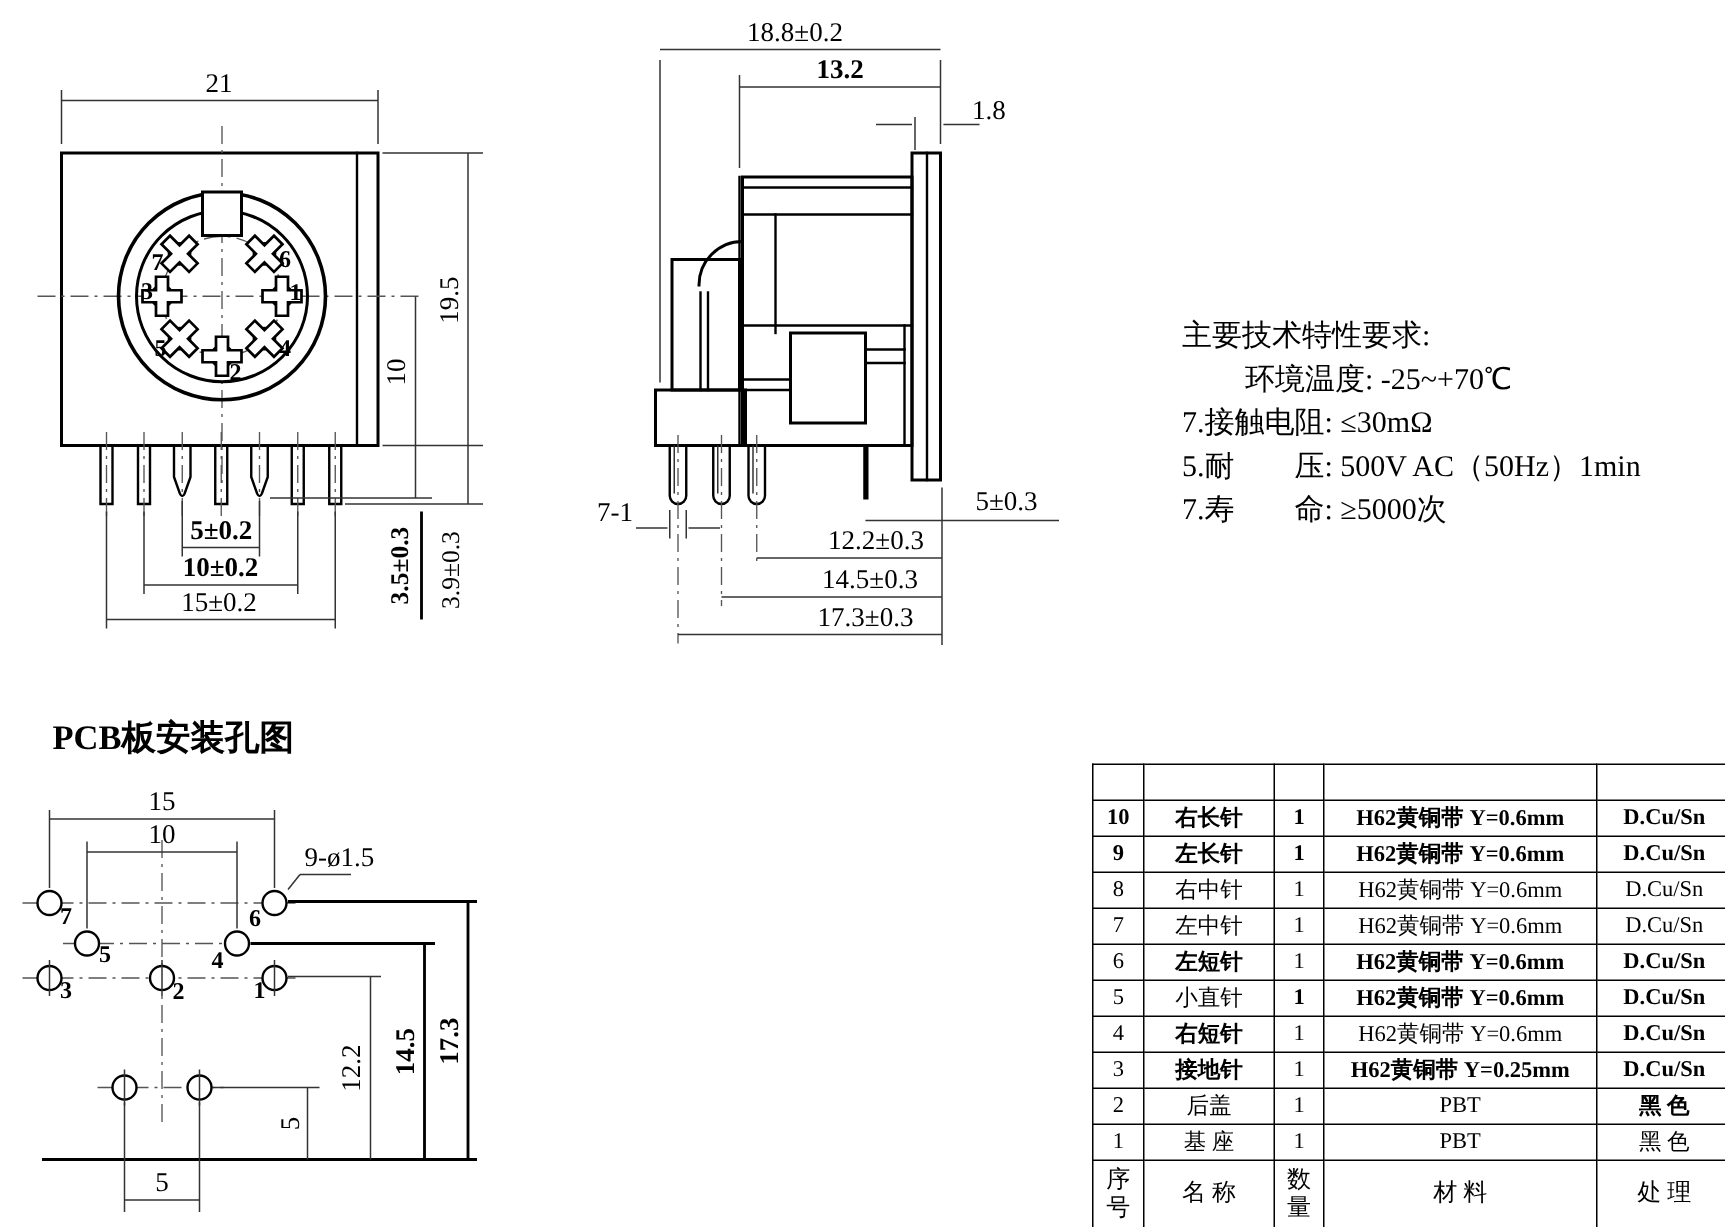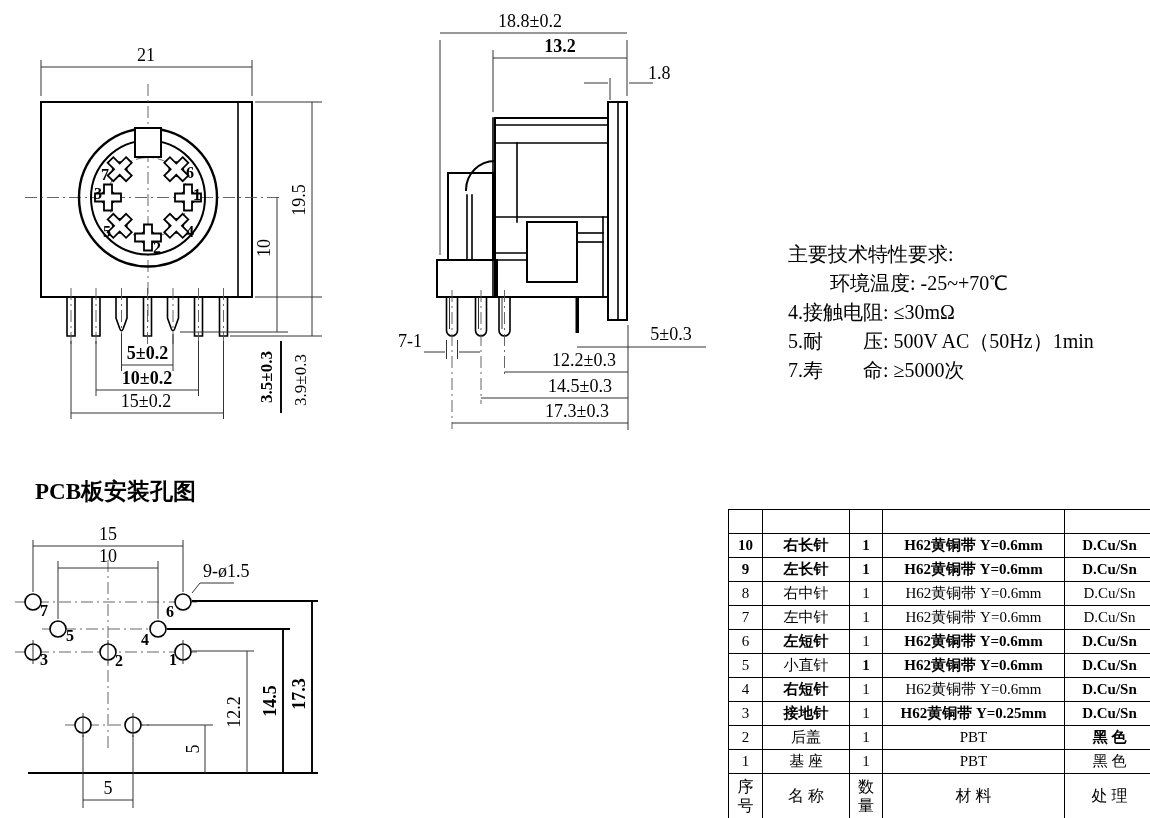--- a/index.html
+++ b/index.html
@@ -14,21 +14,21 @@
   .d2{stroke:#000;stroke-width:1.9;}
   .dsh{stroke-dasharray:12 4 2 4;stroke-width:0.9;stroke:#555;}
   .fw{fill:#fff;}
   .t{font-family:"Liberation Serif",serif;font-size:17px;fill:#000;}
   .t18{font-size:18px;}
   .tb{font-weight:bold;}
   .mid{text-anchor:middle;}
   .pt{font-family:"Liberation Serif",serif;font-size:16px;font-weight:bold;fill:#000;}
   .title-t{font-family:"Liberation Serif",serif;font-size:23px;font-weight:bold;fill:#000;}
   
-  .specs{position:absolute;left:788px;top:240px;width:362px;font-size:20px;line-height:29px;
+  .specs{position:absolute;left:788px;top:210px;width:362px;font-size:20px;line-height:29px;
          font-family:"Liberation Serif",serif;white-space:nowrap;}
   .specs .ind{padding-left:42px;}
   
   .bom{position:absolute;left:728px;top:509px;border-collapse:collapse;table-layout:fixed;width:426px;}
   .bom td{border:1.5px solid #000;font-family:"Liberation Serif",serif;font-size:15px;
           text-align:center;vertical-align:middle;padding:0 2px;white-space:nowrap;overflow:hidden;}
   .bom tr{height:24px;}
   .bom tr.hrow{height:46px;}
   .bom tr.erow{height:24px;}
   .bom td.b{font-weight:bold;}
@@ -282,21 +282,21 @@
     <line x1="83" y1="735" x2="83" y2="808" class="dl"></line>
     <line x1="133" y1="735" x2="133" y2="808" class="dl"></line>
     <line x1="83" y1="800" x2="133" y2="800" class="dl" marker-start="url(#ah)" marker-end="url(#ah)"></line>
     <text x="108" y="794" class="t t18 mid">5</text>
   </g>
 </svg>
 
 <div class="specs">
   <div>主要技术特性要求:</div>
   <div class="ind">环境温度: -25~+70℃</div>
-  <div>4.接触电阻: ≤30mΩ</div>
+  <div>7.接触电阻: ≤30mΩ</div>
   <div>5.耐　　压: 500V AC（50Hz）1min</div>
   <div>7.寿　　命: ≥5000次</div>
 </div>
 
 <table class="bom">
   <colgroup>
         <col style="width:34px">
         <col style="width:87px">
         <col style="width:33px">
         <col style="width:182px">

